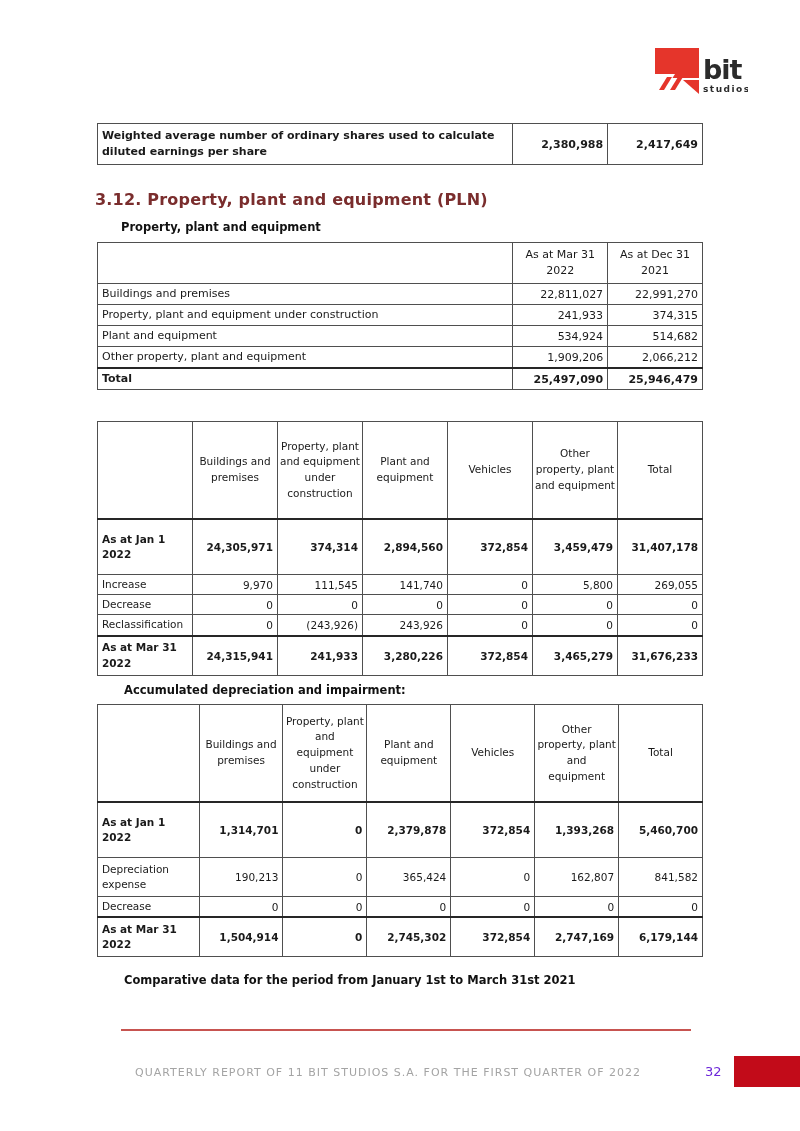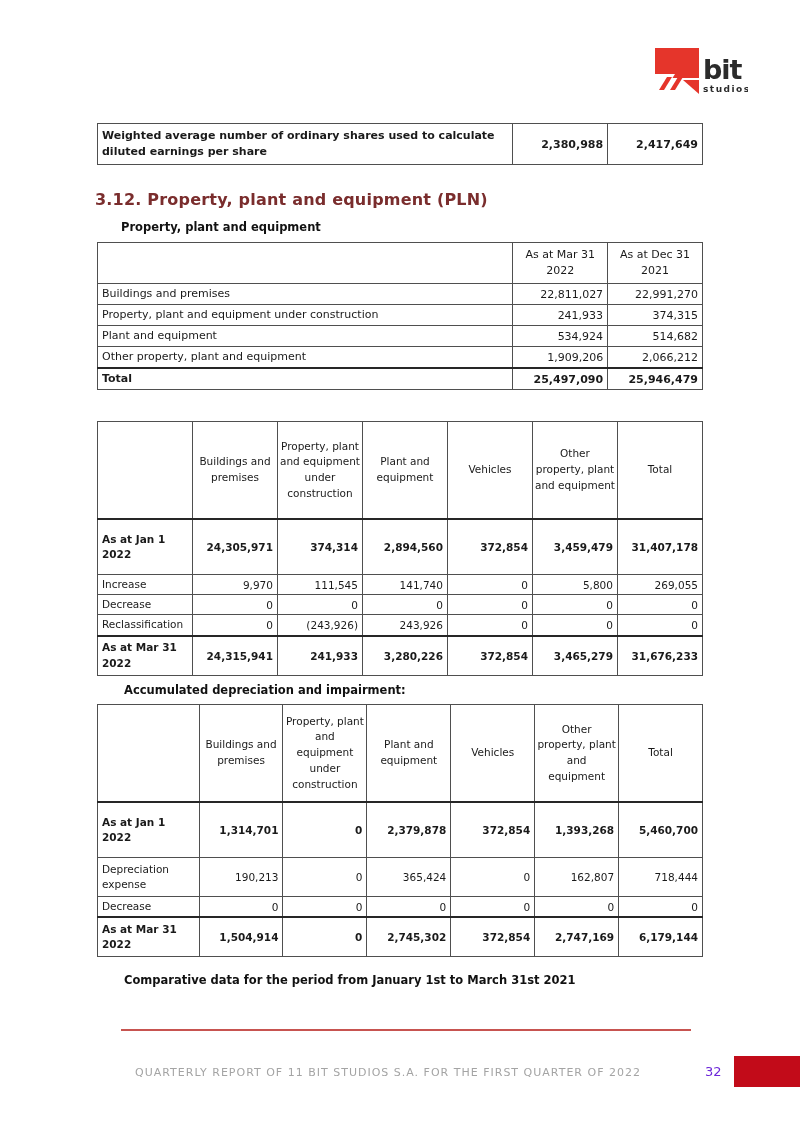--- a/index.html
+++ b/index.html
@@ -232,21 +232,21 @@
             <td class="num">1,393,268</td>
             <td class="num">5,460,700</td>
           </tr>
           <tr class="row-md">
             <td class="lbl">Depreciation expense</td>
             <td class="num">190,213</td>
             <td class="num">0</td>
             <td class="num">365,424</td>
             <td class="num">0</td>
             <td class="num">162,807</td>
-            <td class="num">718,444</td>
+            <td class="num">841,582</td>
           </tr>
           <tr>
             <td class="lbl">Decrease</td>
             <td class="num">0</td>
             <td class="num">0</td>
             <td class="num">0</td>
             <td class="num">0</td>
             <td class="num">0</td>
             <td class="num">0</td>
           </tr>

